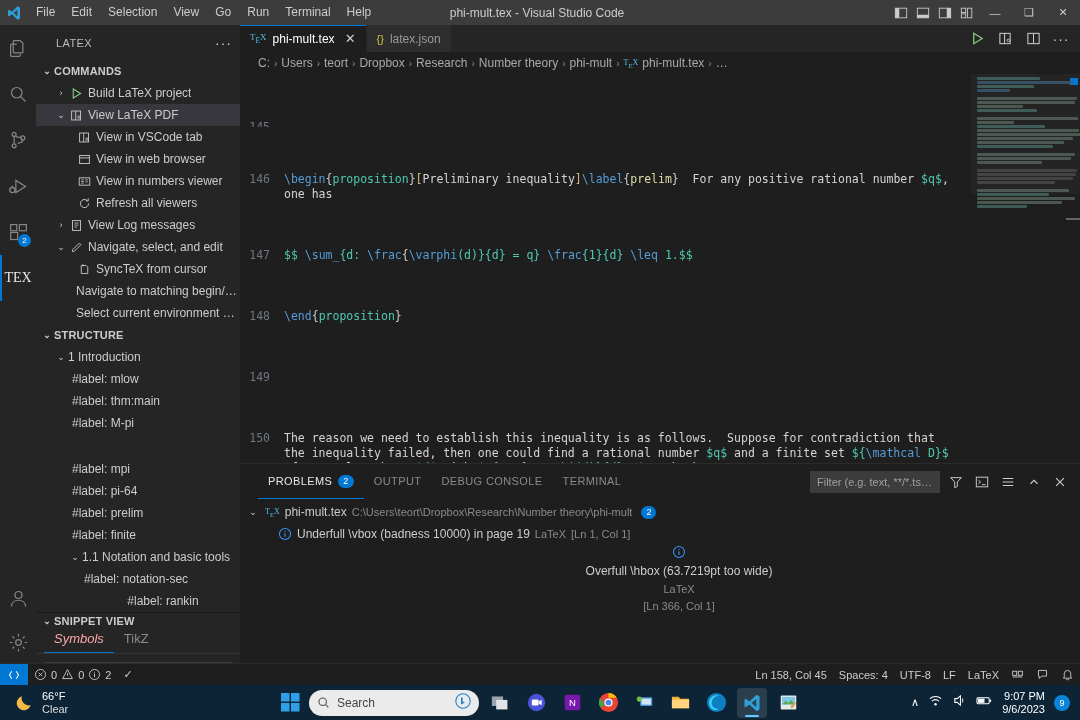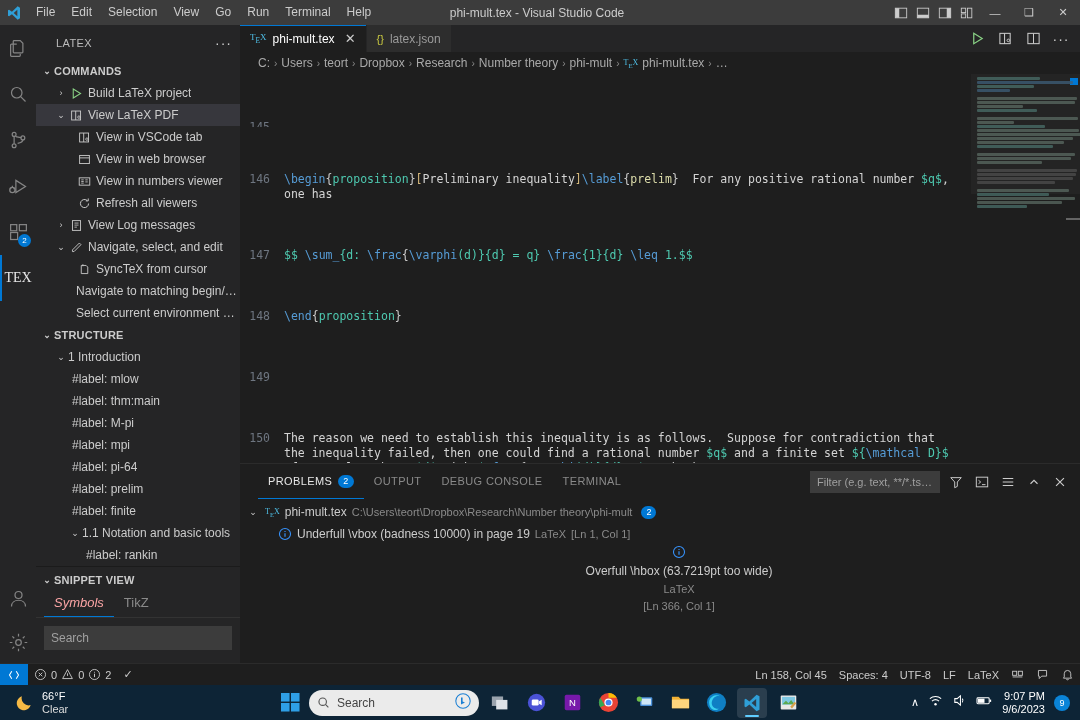--- a/index.html
+++ b/index.html
@@ -433,37 +433,40 @@
       </div>
       <div class="tree-row" style="padding-left:36px;">
         <span class="tree-label">#label: mlow</span>
       </div>
       <div class="tree-row" style="padding-left:36px;">
         <span class="tree-label">#label: thm:main</span>
       </div>
       <div class="tree-row" style="padding-left:36px;">
         <span class="tree-label">#label: M-pi</span>
       </div>
-      <div class="tree-row" style="padding-left:36px;">
+      <div class="tree-row" style="padding-left:36px;margin-top:24px;">
         <span class="tree-label">#label: mpi</span>
       </div>
       <div class="tree-row" style="padding-left:36px;">
         <span class="tree-label">#label: pi-64</span>
       </div>
       <div class="tree-row" style="padding-left:36px;">
         <span class="tree-label">#label: prelim</span>
       </div>
       <div class="tree-row" style="padding-left:36px;">
         <span class="tree-label">#label: finite</span>
       </div>
       <div class="tree-row" style="padding-left:32px;">
         <span class="twisty">⌄</span>
         <span class="tree-label">1.1 Notation and basic tools</span>
       </div>
-      <div class="tree-row" style="padding-left:50px;">
+      <div class="tree-row" style="padding-left:48px;">
+        <span class="tree-label">#label: notation-sec</span>
+      </div>
+      <div class="tree-row" style="padding-left:50px;justify-content:center;">
         <span class="tree-label">#label: rankin</span>
       </div>
 
       <div class="snippet-panel">
         <div class="section-header" style="margin-top:2px;">
           <span class="twisty">⌄</span>
           <span>SNIPPET VIEW</span>
         </div>
         <div class="snip-tabs">
           <div class="snip-tab active">Symbols</div>

